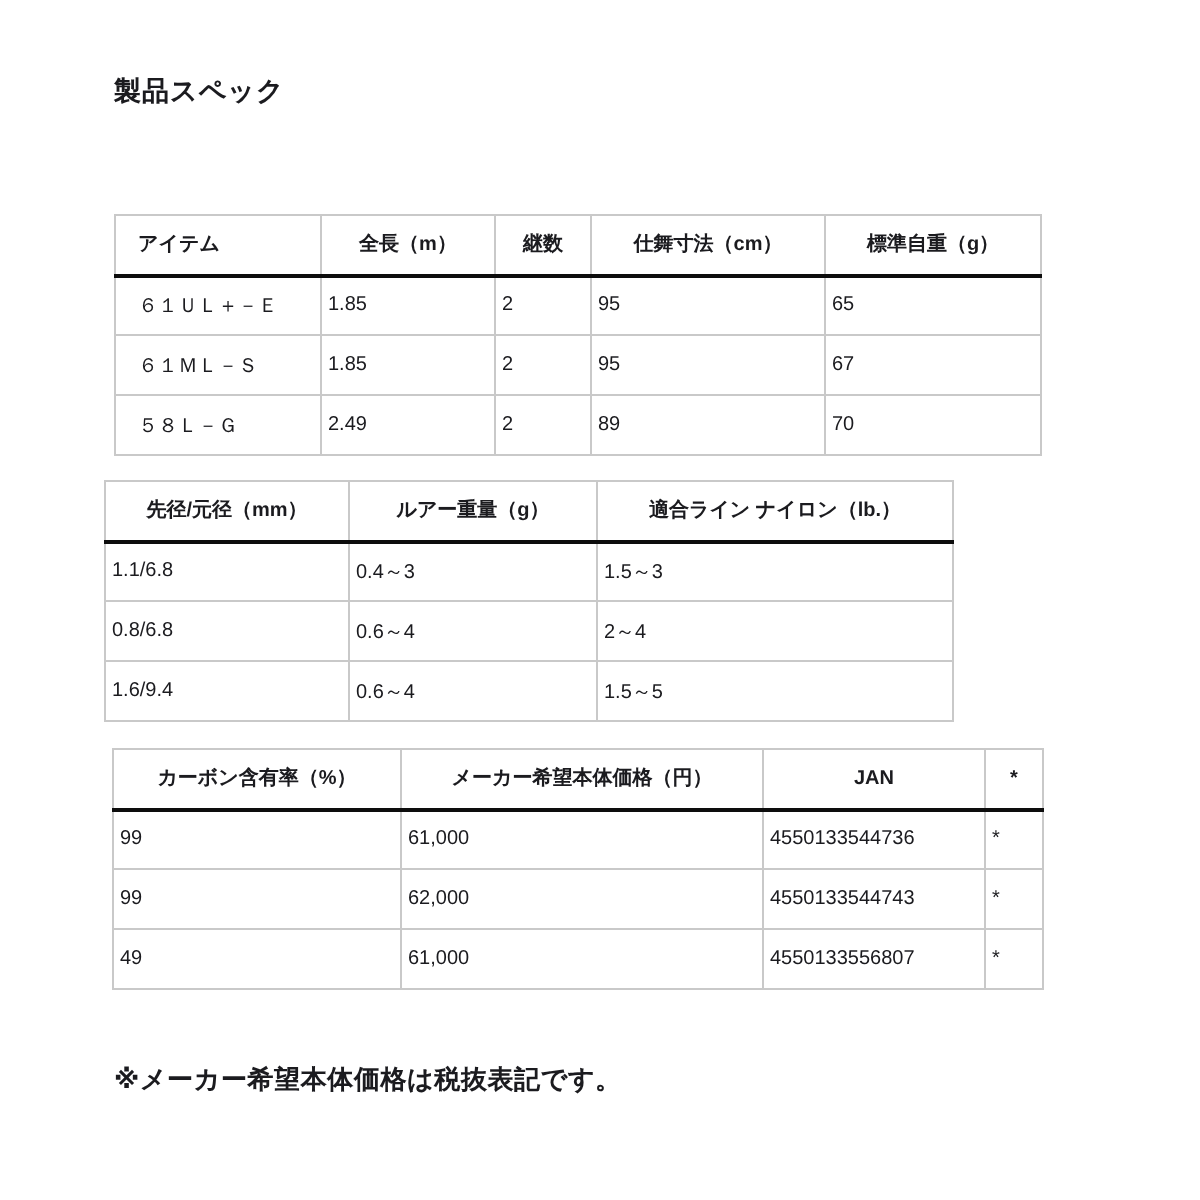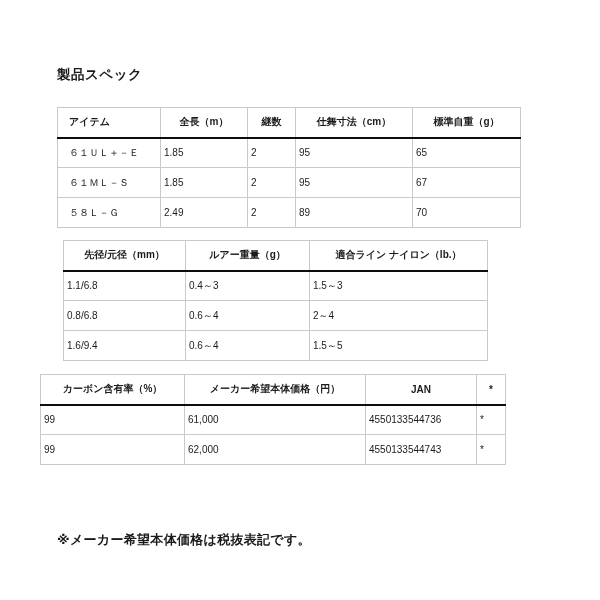--- a/index.html
+++ b/index.html
@@ -5,28 +5,28 @@
   * { margin: 0; padding: 0; box-sizing: border-box; }
   html, body {
     width: 600px; height: 600px;
     background: #ffffff;
     font-family: "Liberation Sans", "DejaVu Sans", sans-serif;
     color: var(--text, #1b1b1f);
   }
   .page { position: relative; width: 600px; height: 600px; background: #fff; overflow: hidden; }
 
   .title {
-    position: absolute; left: 57px; top: 66px;
+    position: absolute; left: 57px; top: 37px;
     font-size: 13.5px; font-weight: bold; letter-spacing: 0.5px;
   }
 
   .tbl-wrap { position: absolute; }
   .t1 { left: 57px; top: 107px; width: 463px; }
-  .t2 { left: 63px; top: 240px; width: 424px; }
-  .t3 { left: 40px; top: 374px; width: 465px; }
+  .t2 { left: 52px; top: 240px; width: 424px; }
+  .t3 { left: 56px; top: 374px; width: 465px; }
 
   table {
     border-collapse: collapse; width: 100%; table-layout: fixed;
     font-size: 10px;
   }
   th, td {
     border: 1px solid var(--border, #c9c9c9);
     height: 30px;
     vertical-align: middle;
     padding: 0 3px;
@@ -151,19 +151,25 @@
           <td>61,000</td>
           <td>4550133544736</td>
           <td>*</td>
         </tr>
         <tr>
           <td>99</td>
           <td>62,000</td>
           <td>4550133544743</td>
           <td>*</td>
         </tr>
+        <tr>
+          <td>49</td>
+          <td>61,000</td>
+          <td>4550133556807</td>
+          <td>*</td>
+        </tr>
       </tbody>
     </table>
   </div>
 
   <div class="footnote">※メーカー希望本体価格は税抜表記です。</div>
 
 </div>
 
 </body></html>

